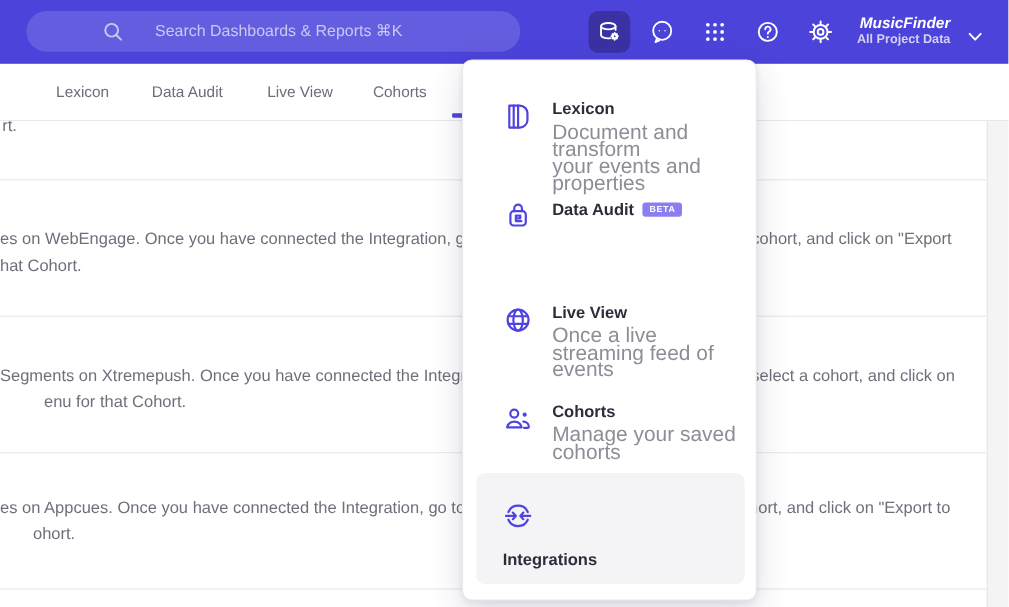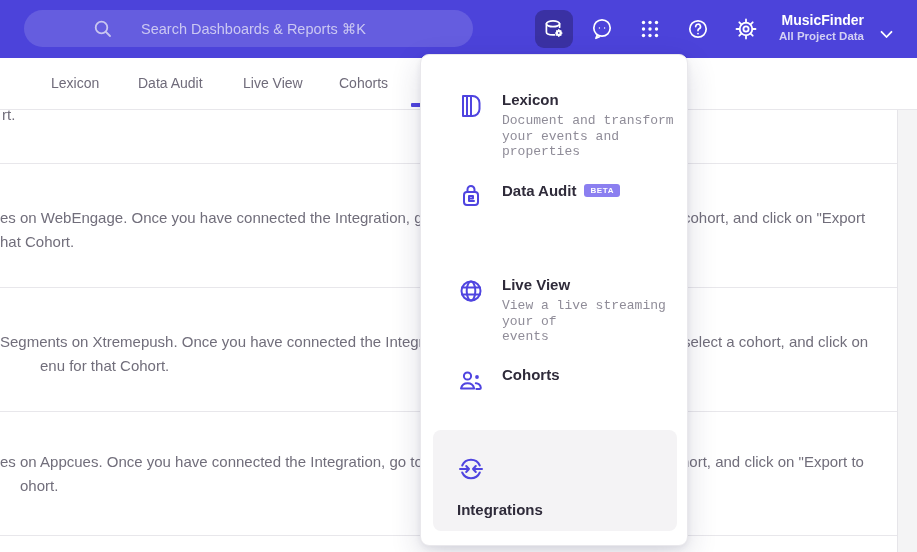--- a/index.html
+++ b/index.html
@@ -20,21 +20,21 @@
   }
   .search-pill input::placeholder{color:#cbc8f2;opacity:1;}
   .hicon-btn{
     position:absolute;top:10px;width:38px;height:38px;border-radius:9px;
     display:flex;align-items:center;justify-content:center;cursor:pointer;
   }
   .hicon-btn.active{background:#3a31a3;}
   .account{
     position:absolute;top:12px;right:53px;text-align:right;color:#fff;cursor:pointer;
   }
-  .account .name{font-size:14px;font-weight:700;line-height:17px;}
+  .account .name{font-size:14px;font-weight:700;line-height:17px;font-style:italic;}
   .account .sub{font-size:11.5px;font-weight:700;color:#d3d0f4;line-height:14px;}
   .account-chevron{position:absolute;top:25px;right:24px;cursor:pointer;}
   
   .tabbar{
     position:absolute;left:0;top:58px;width:917px;height:52px;background:#fff;
     border-bottom:1px solid #e8e7eb;z-index:5;
   }
   .tab{
     position:absolute;top:17px;font-size:14px;color:#6f6b7a;cursor:pointer;white-space:nowrap;
   }
@@ -63,21 +63,21 @@
     left:12px;width:244px;background:#f4f3f5;border-radius:8px;padding:23px 0 0 24px;height:101px;flex-direction:column;
   }
   .micon{flex:0 0 28px;width:28px;height:28px;margin-top:2px;}
   .mtitle-row{display:flex;align-items:center;gap:8px;}
   .mtitle{font-size:15px;font-weight:700;color:#2f2b3a;line-height:19px;}
   .badge{
     background:#8b7ff0;color:#fff;font-size:8px;font-weight:700;letter-spacing:0.6px;
     padding:3px 6px 2px;border-radius:3px;line-height:8px;
   }
   .mdesc{
-    font-size:13px;color:#8f8c98;line-height:15.5px;margin-top:4px;white-space:pre-line;width:178px;font-family:Liberation Mono, monospace;
+    font-size:19px;color:#8f8c98;line-height:15.5px;margin-top:4px;white-space:pre-line;width:178px;
   }
 </style>
 </head>
 <body>
 
 <div class="screen">
 
   <span class="content-text" style="left:2px;top:106px;">rt.</span>
 
   <div class="divider" style="top:163px;"></div>
@@ -88,21 +88,21 @@
   <span class="content-text" style="left:0px;top:209px;">es on WebEngage. Once you have connected the Integration, go to the</span>
   <span class="content-text" style="left:683px;top:209px;">cohort, and click on "Export</span>
   <span class="content-text" style="left:0px;top:233px;">hat Cohort.</span>
 
   <span class="content-text" style="left:0px;top:333px;">Segments on Xtremepush. Once you have connected the Integration,</span>
   <span class="content-text" style="left:683px;top:333px;">select a cohort, and click on</span>
   <span class="content-text" style="left:0px;top:357px;margin-left:40px;">enu for that Cohort.</span>
 
   <span class="content-text" style="left:0px;top:453px;">es on Appcues. Once you have connected the Integration, go to the M</span>
   <span class="content-text" style="left:681px;top:453px;">hort, and click on "Export to</span>
-  <span class="content-text" style="left:8px;top:477px;padding-left:12px;">ohort.</span>
+  <span class="content-text" style="left:18px;top:477px;padding-left:12px;">ohort.</span>
 
   <div class="scroll-track"></div>
 
   <div class="tabbar">
     <span class="tab" style="left:51px;">Lexicon</span>
     <span class="tab" style="left:138px;">Data Audit</span>
     <span class="tab" style="left:243px;">Live View</span>
     <span class="tab" style="left:339px;">Cohorts</span>
     <div class="tab-underline"></div>
   </div>
@@ -230,38 +230,39 @@
           <circle cx="14" cy="14" r="9.5"></circle>
           <ellipse cx="14" cy="14" rx="4.3" ry="9.5"></ellipse>
           <line x1="5.2" y1="10.5" x2="22.8" y2="10.5"></line>
           <line x1="5.2" y1="17.5" x2="22.8" y2="17.5"></line>
         </svg>
       </span>
       <div class="mtext">
         <div class="mtitle-row">
             <span class="mtitle">Live View</span>
           </div>
-        <div class="mdesc">View a live streaming your of
+        <div class="mdesc">Once a live streaming feed of
 events</div>
       </div>
     </div>
 
     <div class="menu-item" style="top:310px;">
       <span class="micon">
         <svg width="28" height="28" viewBox="0 0 28 28" fill="none" stroke="#4f44e0" stroke-width="2" stroke-linecap="round" stroke-linejoin="round">
           <circle cx="10.5" cy="9" r="3.6"></circle>
           <circle cx="20" cy="10" r="1.9" fill="#4f44e0" stroke="none"></circle>
           <path d="M4 21.5 a6.8 6.8 0 0 1 13.2 0 z"></path>
           <path d="M18.8 16.3 a4.8 4.8 0 0 1 5 4.6 c0 .7-.5 1-1.2 1 h-3.2"></path>
         </svg>
       </span>
       <div class="mtext">
         <div class="mtitle-row">
             <span class="mtitle">Cohorts</span>
           </div>
+        <div class="mdesc">Manage your saved cohorts</div>
       </div>
     </div>
 
     <div class="menu-item highlighted" style="top:375px;">
       <span class="micon">
         <svg width="28" height="28" viewBox="0 0 28 28" fill="none" stroke="#4f44e0" stroke-width="2" stroke-linecap="round" stroke-linejoin="round">
           <path d="M5.2 10.5 a9.6 9.6 0 0 1 17.6 0"></path>
           <path d="M5.2 17.5 a9.6 9.6 0 0 0 17.6 0"></path>
           <path d="M3 14 h9 M9.2 11 L12 14 L9.2 17"></path>
           <path d="M25 14 h-9 M18.8 11 L16 14 L18.8 17"></path>

